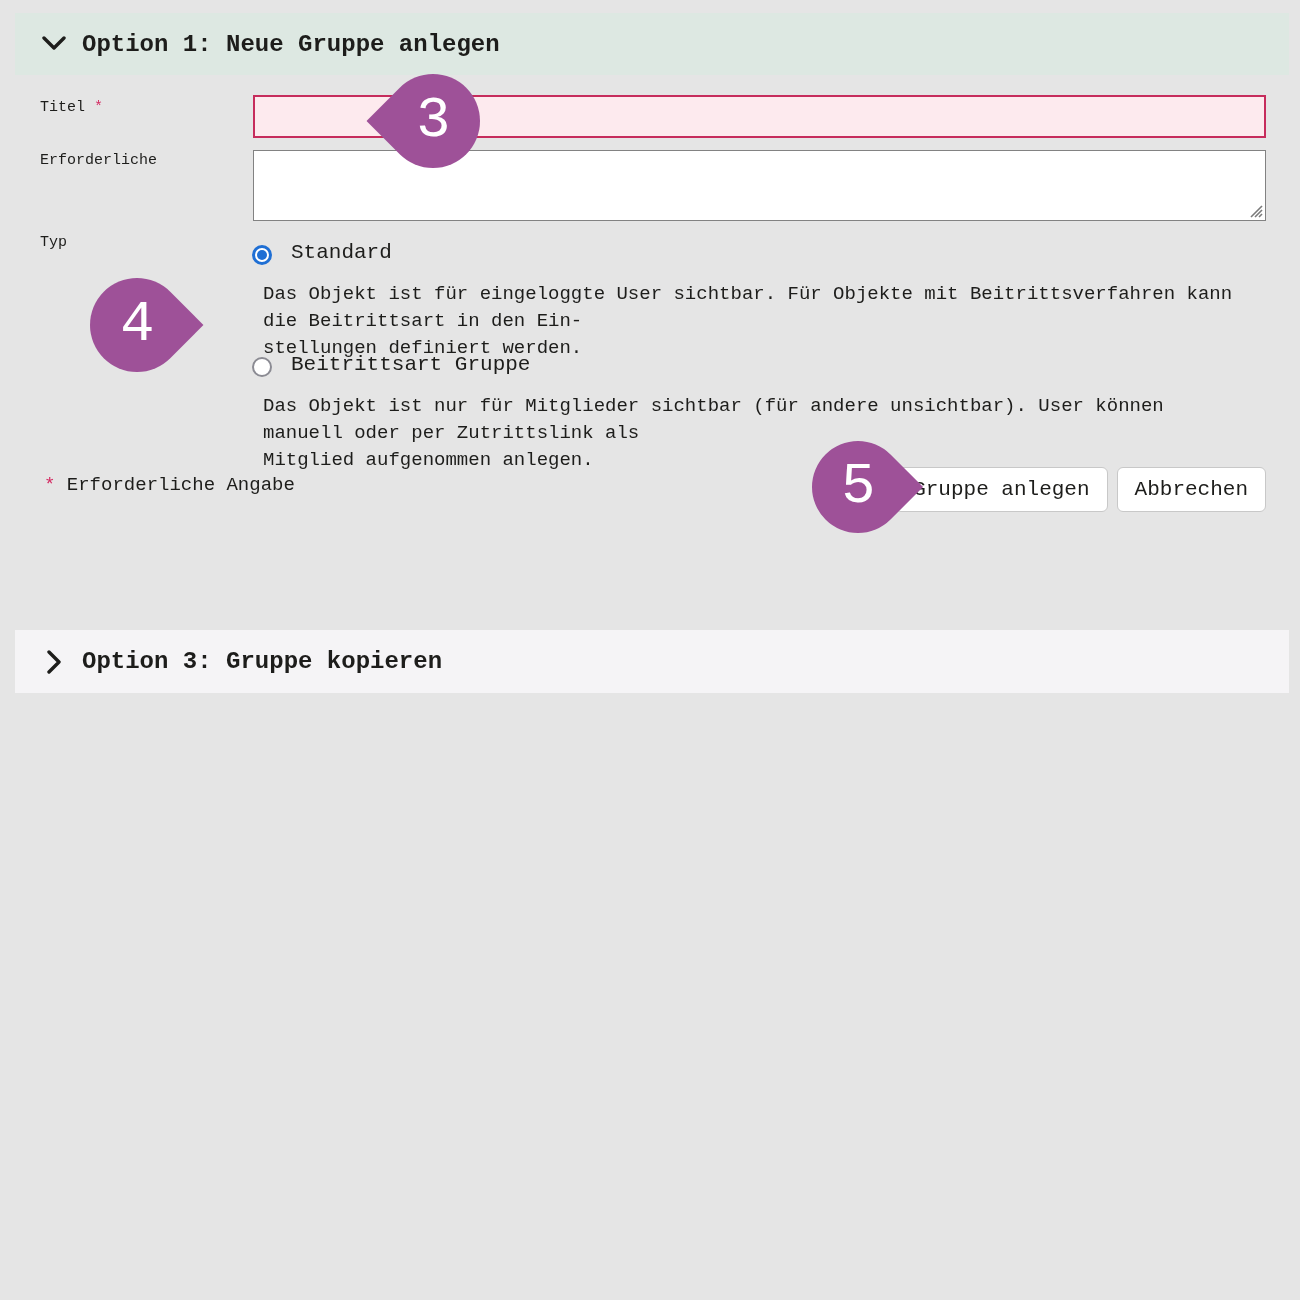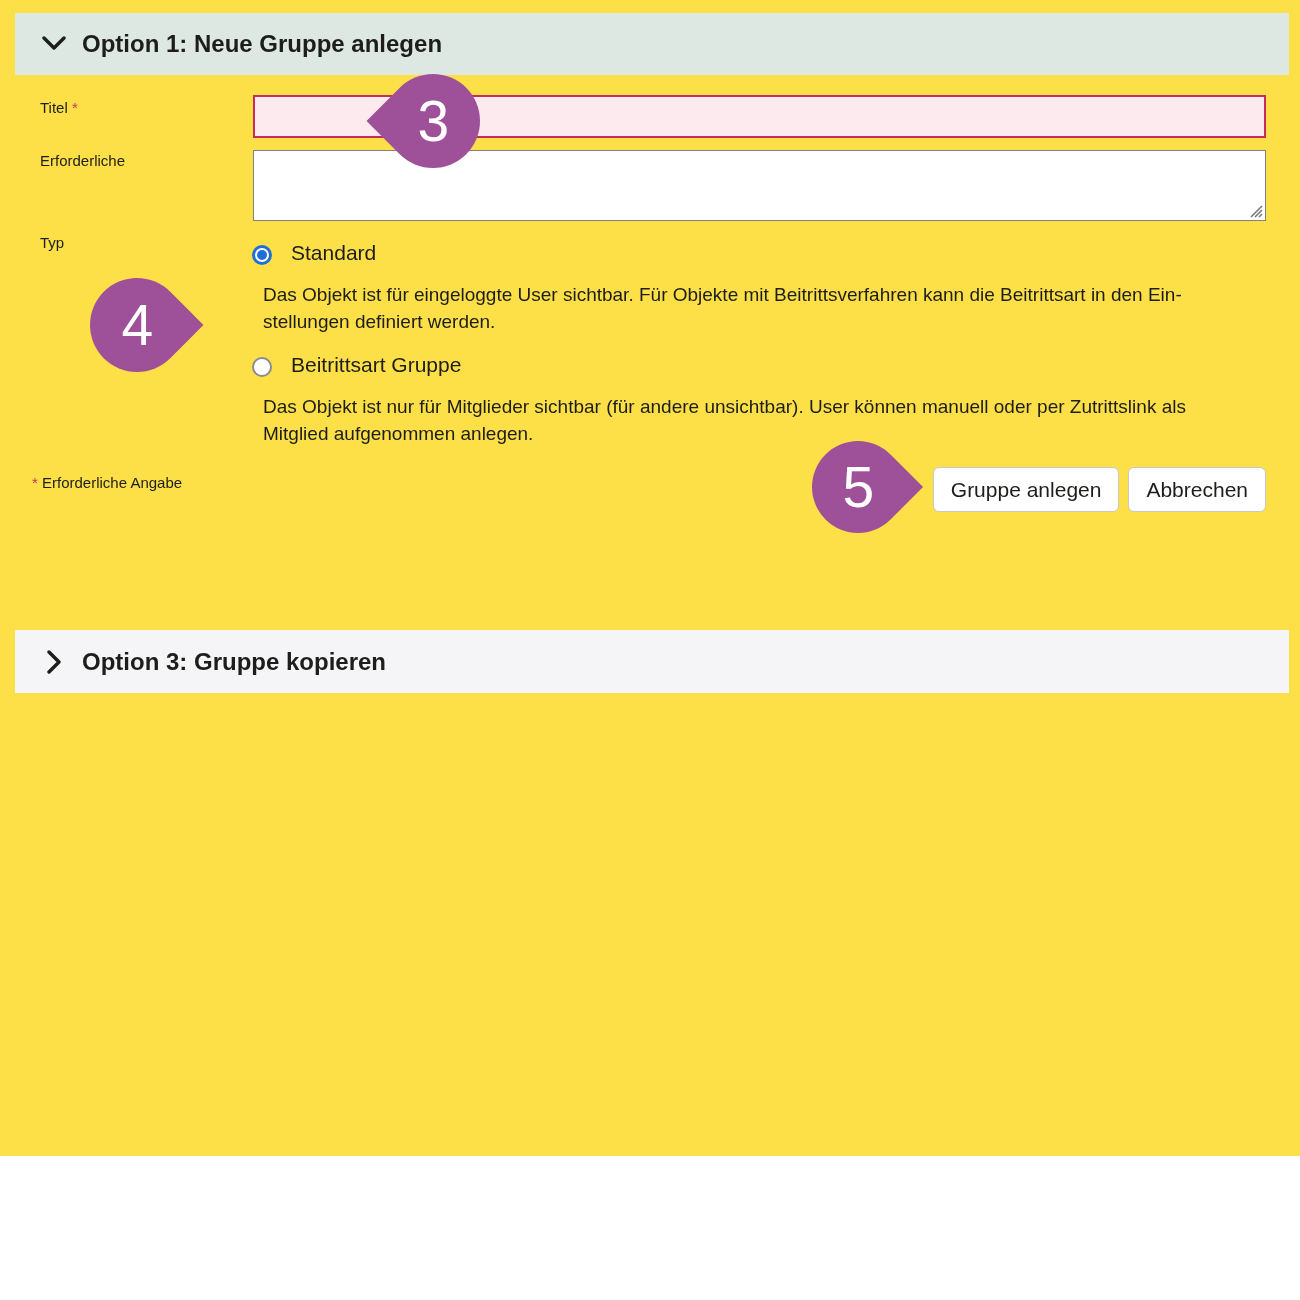--- a/index.html
+++ b/index.html
@@ -1,18 +1,18 @@
 <!DOCTYPE html>
 <html><head>
 <meta charset="utf-8">
 <style>
   html,body{margin:0;padding:0;background:#fff;}
   .page{
-    position:relative;width:1300px;height:1156px;background:#fde047;overflow:hidden;
-    font-family:Liberation Sans, sans-serif;color:#1d1d1b;
+    position:relative;width:1300px;height:1300px;background:#e5e5e5;overflow:hidden;
+    font-family:Liberation Mono, monospace;color:#1d1d1b;
   }
   
   .acc-header{
     position:absolute;left:15px;width:1274px;display:flex;align-items:center;
     gap:16px;padding-left:27px;box-sizing:border-box;cursor:pointer;
   }
   .acc-header .acc-title{font-size:24px;font-weight:700;color:#1d1d1b;margin:0;}
   .acc-open{top:13px;height:62px;background:#dde8e2;}
   .acc-2{top:549px;height:62px;background:#f5f4f6;}
   .acc-3{top:630px;height:63px;background:#f5f4f6;}
@@ -46,21 +46,21 @@
   .radio-dot{width:10px;height:10px;border-radius:50%;background:#1f6fd4;}
   .radio-label{font-size:21px;color:#1d1d1b;}
 
   .help-text{
     position:absolute;left:263px;width:985px;font-size:19px;line-height:27px;
     color:#1d1d1b;white-space:pre-line;
   }
   .help-1{top:281px;}
   .help-2{top:393px;}
 
-  .req-note{position:absolute;left:32px;top:474px;font-size:15px;color:#1d1d1b;}
+  .req-note{position:absolute;left:44px;top:474px;font-size:19px;color:#1d1d1b;}
 
   .btn-row{position:absolute;top:467px;right:34px;display:flex;gap:9px;}
   .btn{
     height:45px;padding:0 17px;background:#ffffff;border:1px solid #c8c8c8;border-radius:6px;
     font-family:inherit;font-size:21px;color:#1d1d1b;display:flex;align-items:center;cursor:pointer;
   }
 
   
   .marker{
     position:absolute;background:#9e5198;display:flex;align-items:center;justify-content:center;

